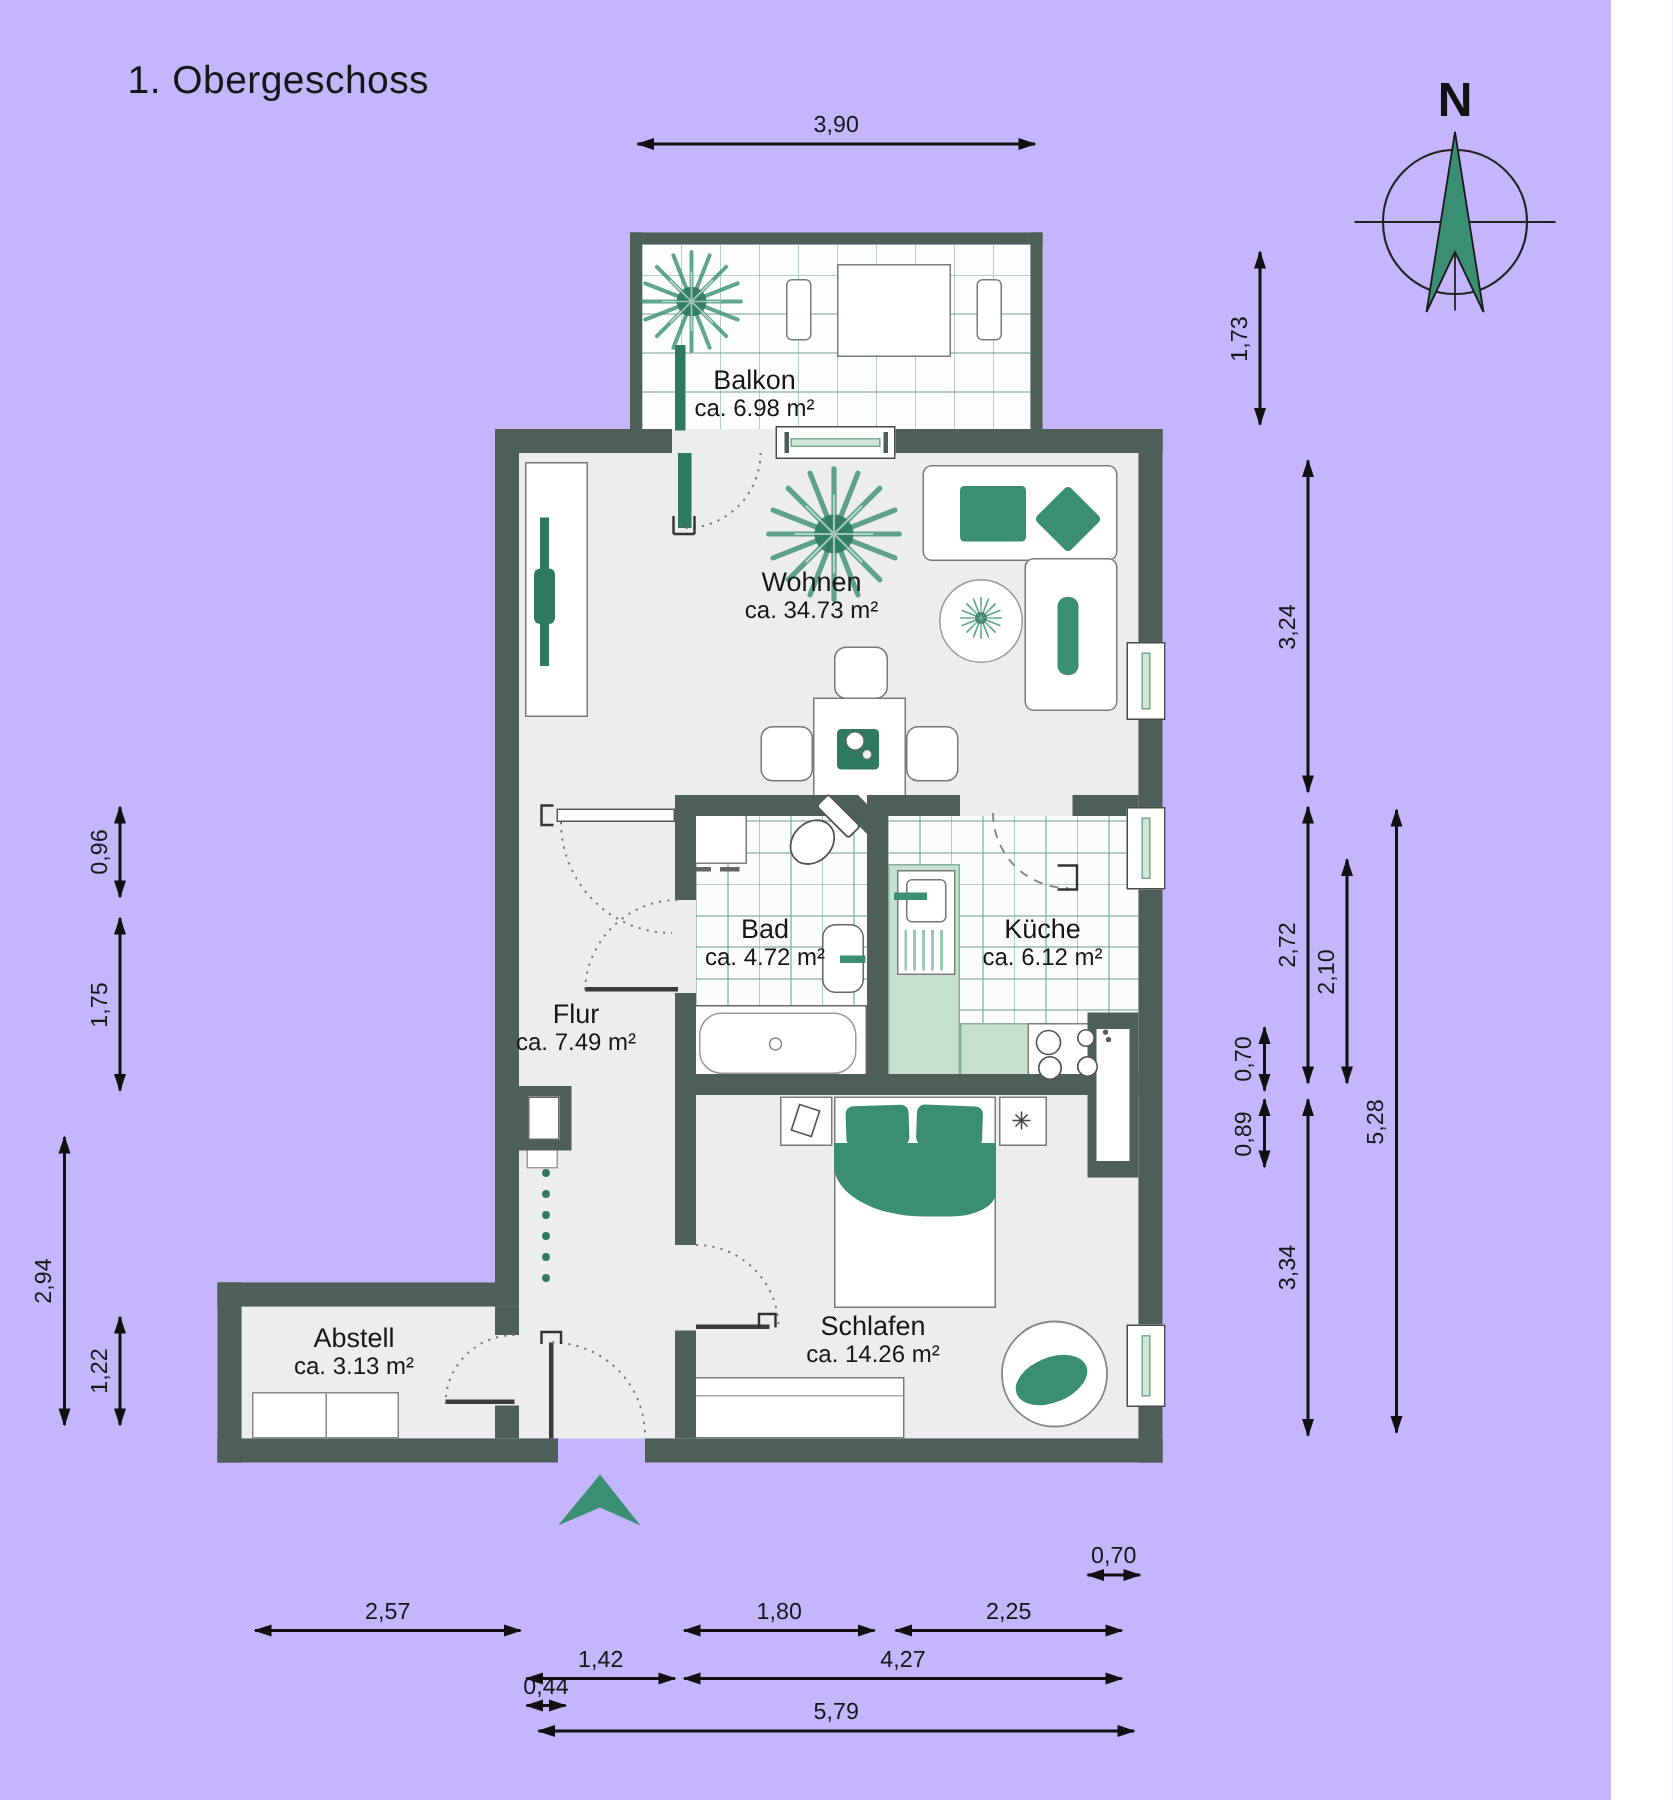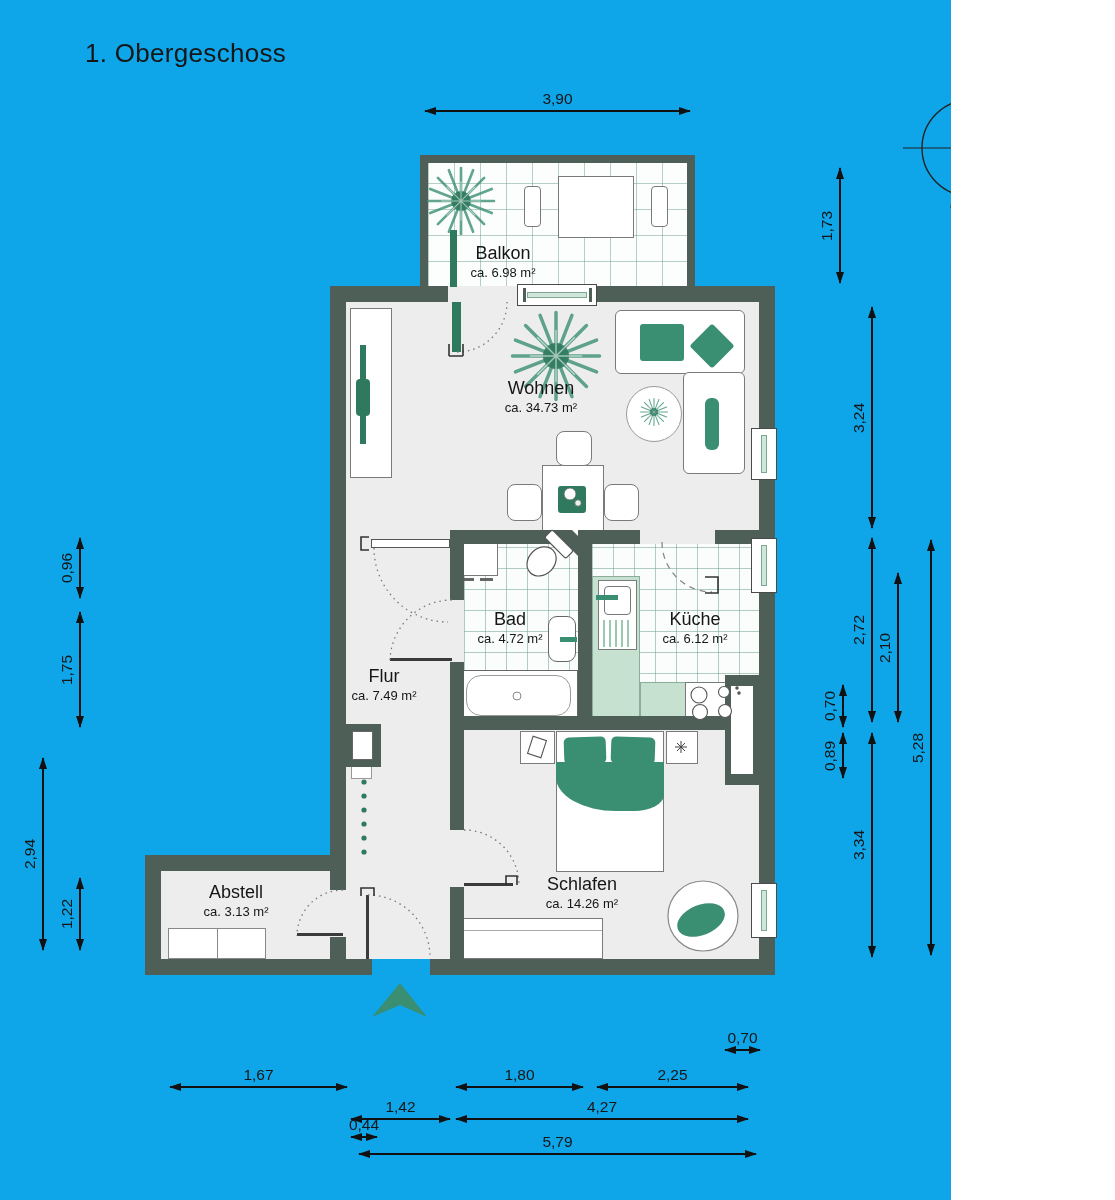--- a/index.html
+++ b/index.html
@@ -1,36 +1,36 @@
 <!DOCTYPE html>
 <html><head>
 <meta charset="utf-8">
 <style>
   :root{
     --wall:#4d5f56; --accent:#3a8e72; --accent-dark:#2f7a5e;
     --glass:#cfe6da; --lgreen:#c7e1d1; --floor:#ededed; --ink:#161616;
   }
   html,body{margin:0;padding:0;background:#fff;}
-  .plan{position:relative;width:951px;height:1200px;background:#0ea5e9;
+  .plan{position:relative;width:1074px;height:1200px;background:#c4b5fd;
         font-family:"Liberation Sans",sans-serif;color:var(--ink);overflow:hidden;}
   .abs{position:absolute;}
   .wall{position:absolute;background:var(--wall);}
   .floor{position:absolute;background:var(--floor);}
   .tiles{position:absolute;background-color:#fbfdfc;
     background-image:repeating-linear-gradient(0deg,rgba(115,165,143,.55) 0 1px,transparent 1px 21px),
                      repeating-linear-gradient(90deg,rgba(115,165,143,.55) 0 1px,transparent 1px 21px);}
   .tiles-b{position:absolute;background-color:#fcfefd;
     background-image:repeating-linear-gradient(0deg,rgba(110,160,138,.5) 0 1px,transparent 1px 26px),
                      repeating-linear-gradient(90deg,rgba(110,160,138,.5) 0 1px,transparent 1px 26px);}
   .furn{position:absolute;background:#fff;border:1.2px solid #7a7a7a;box-sizing:border-box;}
   .acc{position:absolute;background:var(--accent);}
   .title{position:absolute;font-size:26px;letter-spacing:.3px;}
   .room-label{position:absolute;text-align:center;transform:translateX(-50%);z-index:40;line-height:20px;}
   .room-label .rn{font-size:18px;}
-  .room-label .ra{font-size:13px;}
+  .room-label .ra{font-size:16px;}
   
   .dimh,.dimv{position:absolute;background:#111;z-index:50;}
   .dimh{height:1.6px;}
   .dimv{width:1.6px;}
   .dimh::before,.dimh::after,.dimv::before,.dimv::after{content:"";position:absolute;width:0;height:0;}
   .dimh::before{left:-1px;top:50%;transform:translateY(-50%);
     border-top:4.5px solid transparent;border-bottom:4.5px solid transparent;border-right:12px solid #111;}
   .dimh::after{right:-1px;top:50%;transform:translateY(-50%);
     border-top:4.5px solid transparent;border-bottom:4.5px solid transparent;border-left:12px solid #111;}
   .dimv::before{top:-1px;left:50%;transform:translateX(-50%);
@@ -263,21 +263,21 @@
   </div>
   <div class="room-label" style="left:582px;top:874px;">
     <div class="rn">Schlafen</div>
     <div class="ra">ca. 14.26 m²</div>
   </div>
   <div class="room-label" style="left:236px;top:882px;">
     <div class="rn">Abstell</div>
     <div class="ra">ca. 3.13 m²</div>
   </div>
 
-  <div class="dimh" style="left:425px;top:110px;width:265px;">
+  <div class="dimh" style="left:425px;top:95px;width:265px;">
       <span class="dlab">3,90</span>
     </div>
 
   <div class="dimv" style="left:839px;top:168px;height:115px;">
       <span class="dlab">1,73</span>
     </div>
   <div class="dimv" style="left:871px;top:307px;height:221px;">
       <span class="dlab">3,24</span>
     </div>
   <div class="dimv" style="left:871px;top:538px;height:184px;">
@@ -309,21 +309,21 @@
       <span class="dlab">2,94</span>
     </div>
   <div class="dimv" style="left:79px;top:878px;height:72px;">
       <span class="dlab">1,22</span>
     </div>
 
   <div class="dimh" style="left:725px;top:1049px;width:35px;">
       <span class="dlab">0,70</span>
     </div>
   <div class="dimh" style="left:170px;top:1086px;width:177px;">
-      <span class="dlab">1,67</span>
+      <span class="dlab">2,57</span>
     </div>
   <div class="dimh" style="left:351px;top:1136px;width:26px;">
       <span class="dlab">0,44</span>
     </div>
   <div class="dimh" style="left:456px;top:1086px;width:127px;">
       <span class="dlab">1,80</span>
     </div>
   <div class="dimh" style="left:597px;top:1086px;width:151px;">
       <span class="dlab">2,25</span>
     </div>

